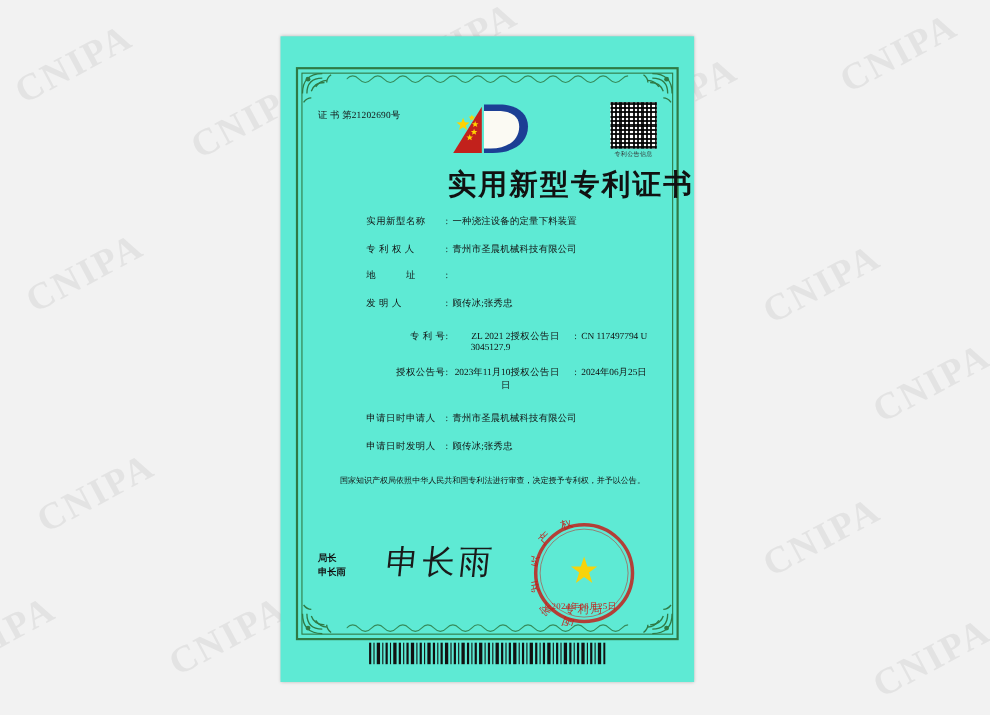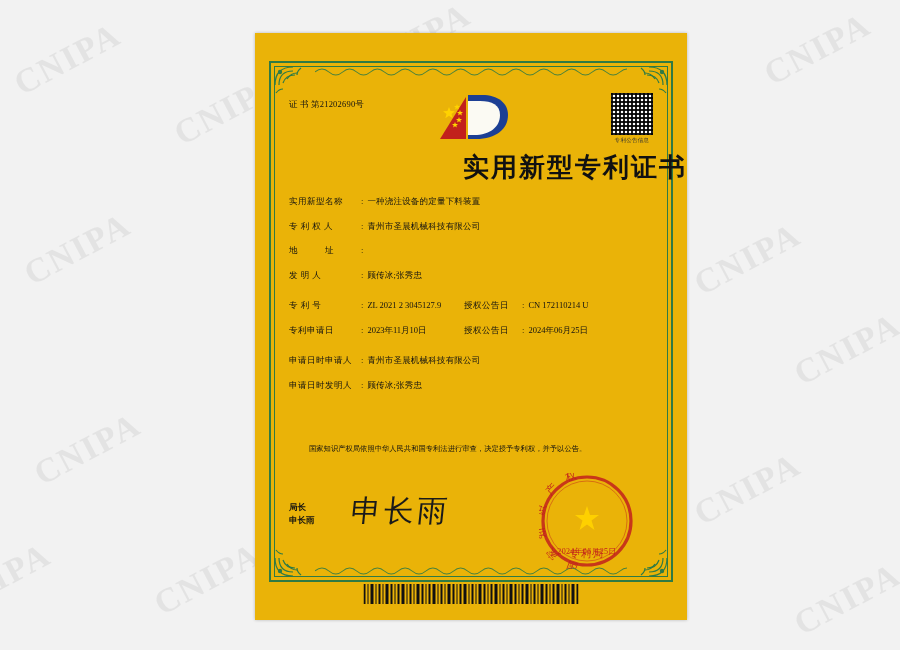--- a/index.html
+++ b/index.html
@@ -32,23 +32,23 @@
     font-size: 34px;
     letter-spacing: 2px;
     transform: rotate(-28deg);
     white-space: nowrap;
   }
   
   #cert {
     position: absolute;
     left: 255px;
     top: 33px;
-    width: 432px;
+    width: 376px;
     height: 587px;
-    background: #eab308;
+    background: #5eead4;
     box-shadow: 0 0 3px rgba(0,0,0,0.25);
   }
   #cert-inner-border {
     position: absolute;
     left: 14px;
     top: 28px;
     right: 14px;
     bottom: 38px;
     border: 2px solid #2f7a45;
     box-sizing: border-box;
@@ -144,43 +144,44 @@
   .frow {
     display: flex;
     align-items: baseline;
     margin-bottom: 12.5px;
     font-size: 8.5px;
   }
   .flabel {
     width: 62px;
     flex: 0 0 62px;
     letter-spacing: .5px;
+    margin-left: 44px;
   }
   .flabel.wide { width: 72px; flex: 0 0 72px; }
   .fvalue { flex: 1; letter-spacing: .2px; }
   .fcolon { margin-right: 4px; }
   .frow.two .fcol2-label {
     width: 58px;
     flex: 0 0 58px;
     letter-spacing: .5px;
   }
   .frow.two .fcol2-value { flex: 0 0 135px; }
-  .frow.two .fcol1 { flex: 0 0 175px; display: flex; }
+  .frow.two .fcol1 { flex: 0 0 175px; display: flex; text-align: right; }
   #statement {
     position: absolute;
     left: 40px;
     right: 34px;
     top: 398px;
     font-family: "Liberation Serif", serif;
     font-size: 7.3px;
     line-height: 1.65;
     color: #111;
     text-align: justify;
   }
-  #statement p { margin: 12px 0 2px 0; text-indent: 14px; }
+  #statement p { margin: 0 0 2px 0; text-indent: 14px; }
   #director {
     position: absolute;
     left: 34px;
     top: 468px;
     font-family: "Liberation Serif", serif;
     font-size: 8.5px;
     line-height: 1.5;
     color: #111;
     font-weight: bold;
   }
@@ -363,26 +364,26 @@
       <div style="height:6px"></div>
 
       <div class="frow two">
         <div class="fcol1">
           <div class="flabel wide">专 利 号</div>
           <div class="fcolon">:</div>
           <div>ZL 2021 2 3045127.9</div>
         </div>
         <div class="fcol2-label">授权公告日</div>
         <div class="fcolon">:</div>
-        <div class="fcol2-value">CN 172110214 U</div>
+        <div class="fcol2-value">CN 117497794 U</div>
       </div>
 
       <div class="frow two">
         <div class="fcol1">
-          <div class="flabel wide">专利申请日</div>
+          <div class="flabel wide">授权公告号</div>
           <div class="fcolon">:</div>
           <div>2023年11月10日</div>
         </div>
         <div class="fcol2-label">授权公告日</div>
         <div class="fcolon">:</div>
         <div class="fcol2-value">2024年06月25日</div>
       </div>
 
       <div style="height:6px"></div>
 

